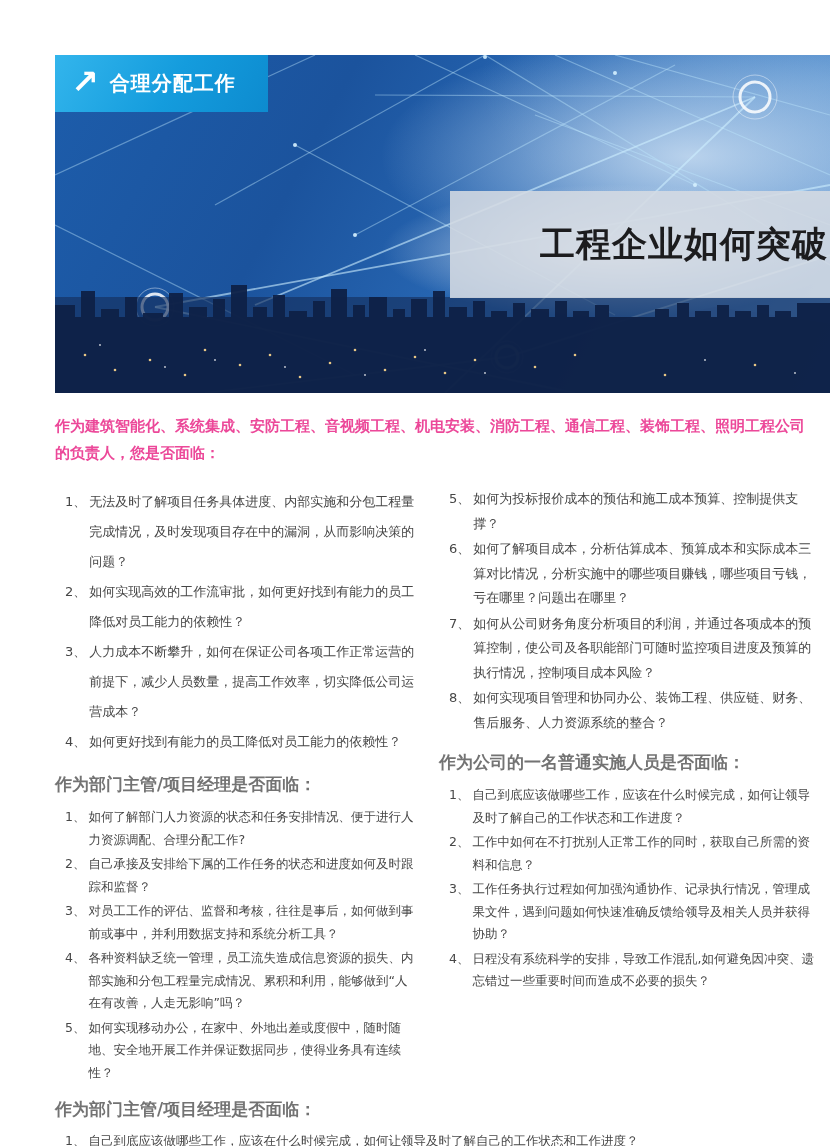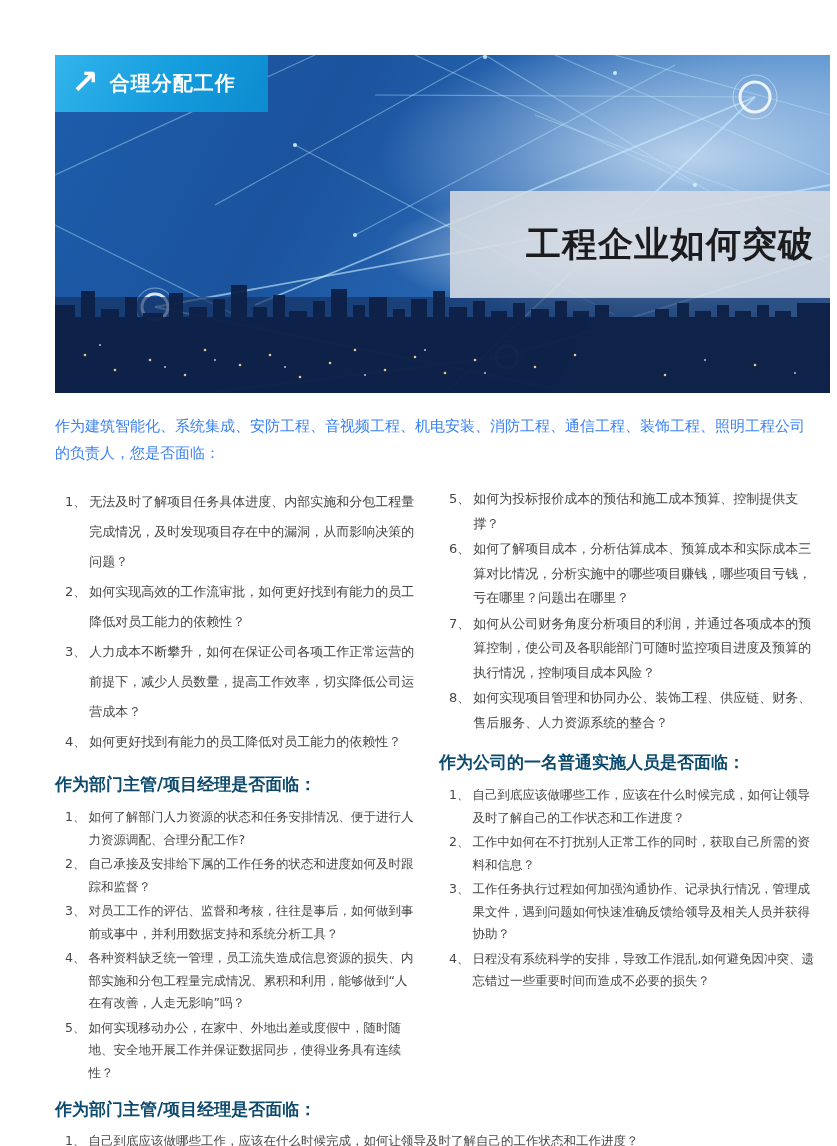--- a/index.html
+++ b/index.html
@@ -36,51 +36,51 @@
     color:#ffffff; font-size:33px; font-weight:bold; line-height:1;
     transform:translateY(-2px);
   }
   .logo-text { color:#ffffff; font-size:20px; font-weight:bold; letter-spacing:1px; }
 
   .hero-panel {
     position:absolute; z-index:2;
     left:395px; top:136px; width:380px; height:107px;
     background:rgba(213,219,227,0.88);
     display:flex; align-items:center; justify-content:flex-end;
-    padding-right:16px;
+    padding-right:2px;
   }
   .hero-title {
     font-size:35px; font-weight:bold; color:#1c1c1e;
     letter-spacing:1px; white-space:nowrap;
   }
 
   
   .intro {
     margin:20px 0 20px; width:758px;
-    font-size:15px; font-weight:normal; color:#3b82f6; line-height:27px;
+    font-size:15px; font-weight:bold; color:#ec4899; line-height:27px;
   }
 
   .columns { display:flex; gap:24px; width:762px; margin-top:8px; }
   .col-left  { width:360px; }
   .col-right { width:378px; }
 
   ul.qlist { list-style:none; margin:0; padding:0 0 0 10px; }
   li.qitem { display:flex; align-items:flex-start; }
   .qnum  { flex:0 0 auto; margin-right:3px; }
   .qtext { flex:1 1 auto; }
 
   .list-a-left  { font-size:13px;   color:#464646; }
   .list-a-left  li { line-height:30px; }
   .list-a-right { font-size:13px;   color:#464646; }
   .list-a-right li { line-height:24.5px; margin-bottom:1px; }
   .list-b { font-size:12.5px; color:#474747; }
   .list-b li { line-height:22.5px; margin-bottom:2px; }
 
   .col-heading {
-    font-size:17px; font-weight:bold; color:#0c4a6e;
+    font-size:17px; font-weight:bold; color:#737373;
     margin:16px 0 10px;
   }
 
   .bottom-section { width:764px; margin-top:12px; }
   .bottom-section .col-heading { margin:10px 0 8px; }
   .list-c { font-size:12.5px; color:#474747; }
   .list-c li { line-height:24px; }
 </style>
 </head>
 <body>

